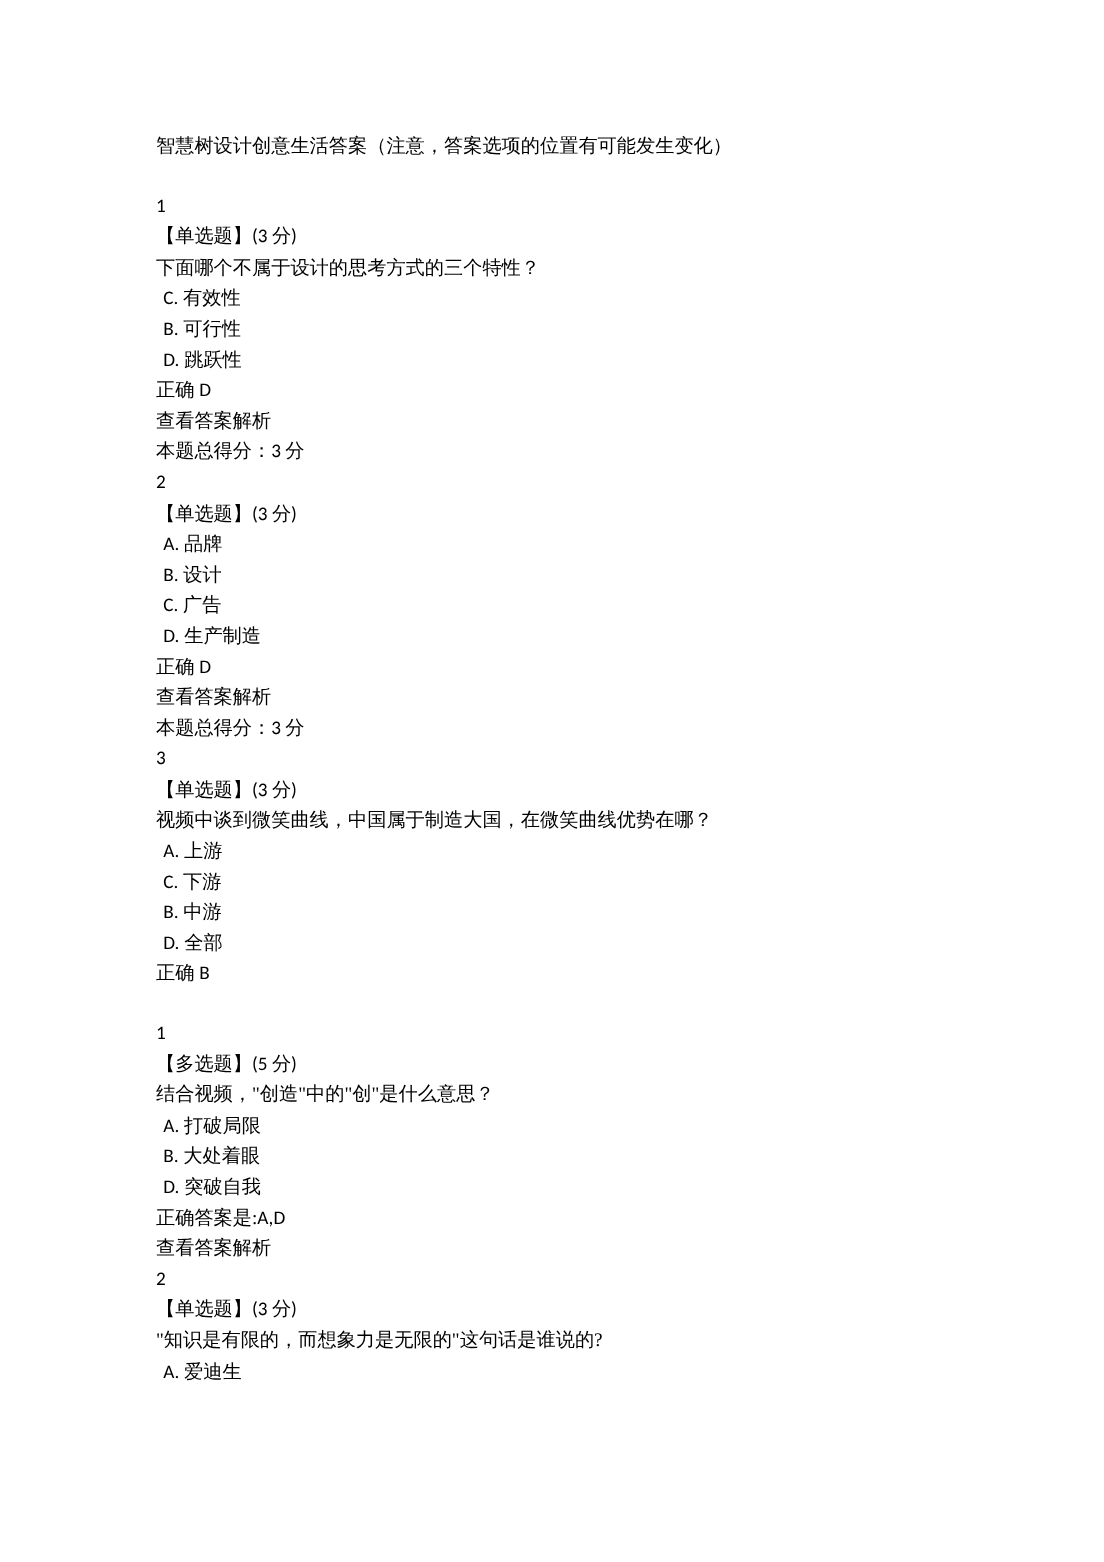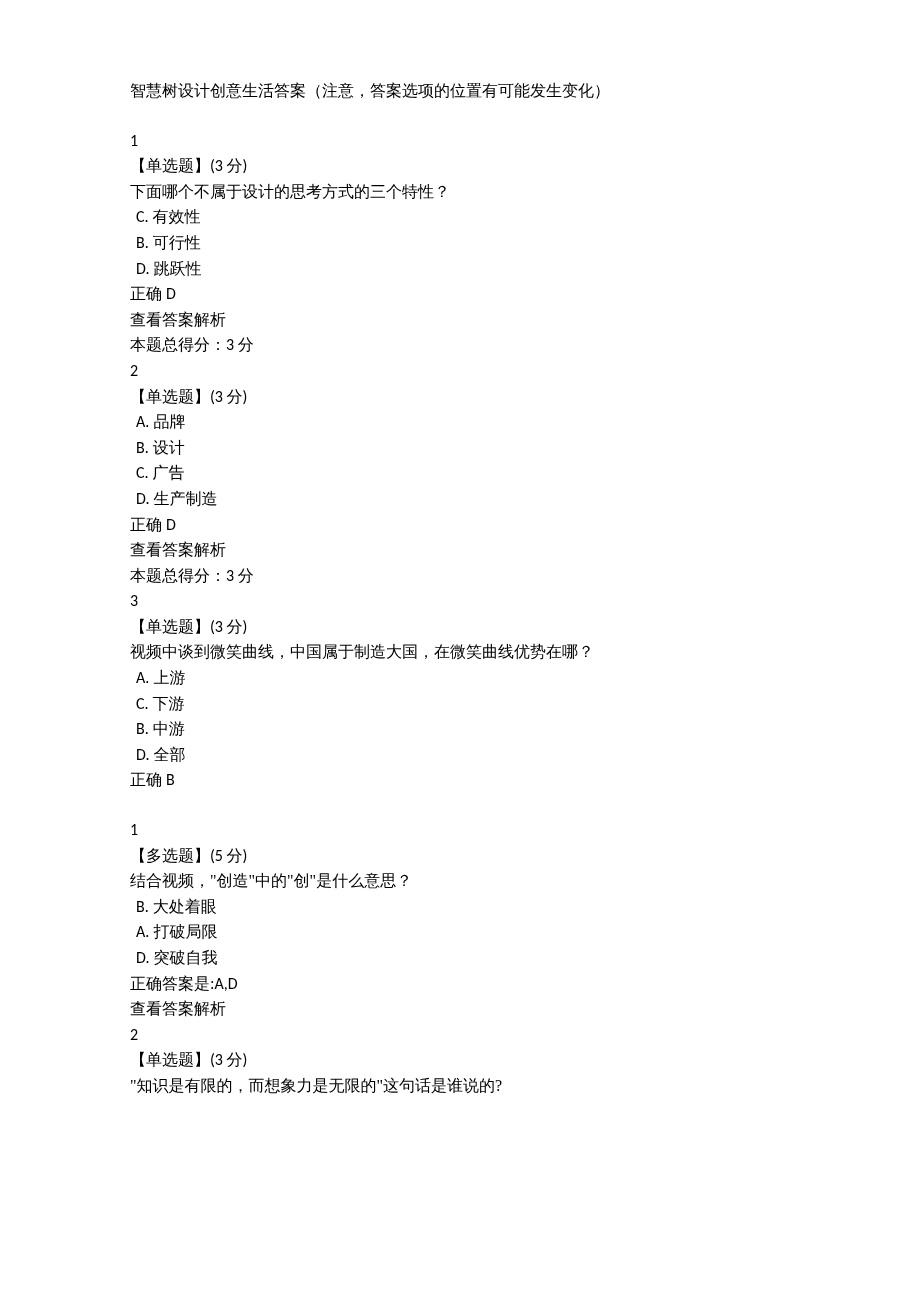--- a/index.html
+++ b/index.html
@@ -7,21 +7,21 @@
     padding: 0;
     background: #ffffff;
     font-family: "SimSun", "Songti SC", serif;
     font-size: 16px;
     color: #000000;
     line-height: 1.6;
   }
   .page {
     width: 920px;
     min-height: 1302px;
-    padding: 78px 130px 60px 130px;
+    padding: 110px 130px 60px 130px;
     box-sizing: border-box;
   }
   .latin {
     font-family: Calibri, Arial, sans-serif;
   }
   p {
     margin: 0;
   }
   .indent {
     padding-left: 6px;
@@ -72,25 +72,26 @@
   <p class="indent"><span class="latin">D.</span> <span>全部</span></p>
   <p><span>正确 </span><span class="latin">B</span></p>
 
   <div class="spacer"></div>
 
   <p><span class="latin">1</span></p>
   <p>
     <span>【多选题】</span><span class="latin">(5 分)</span>
   </p>
   <p>结合视频，"创造"中的"创"是什么意思？</p>
+  <p class="indent"><span class="latin">A.</span> <span>打破局限</span></p>
   <p class="indent"><span class="latin">B.</span> <span>大处着眼</span></p>
-  <p class="indent"><span class="latin">A.</span> <span>打破局限</span></p>
   <p class="indent"><span class="latin">D.</span> <span>突破自我</span></p>
   <p><span>正确答案是:</span><span class="latin">A,D</span></p>
   <p>查看答案解析</p>
 
   <p><span class="latin">2</span></p>
   <p>
     <span>【单选题】</span><span class="latin">(3 分)</span>
   </p>
   <p>"知识是有限的，而想象力是无限的"这句话是谁说的?</p>
+  <p class="indent"><span class="latin">A.</span> <span>爱迪生</span></p>
 
 </div>
 
 </body></html>

